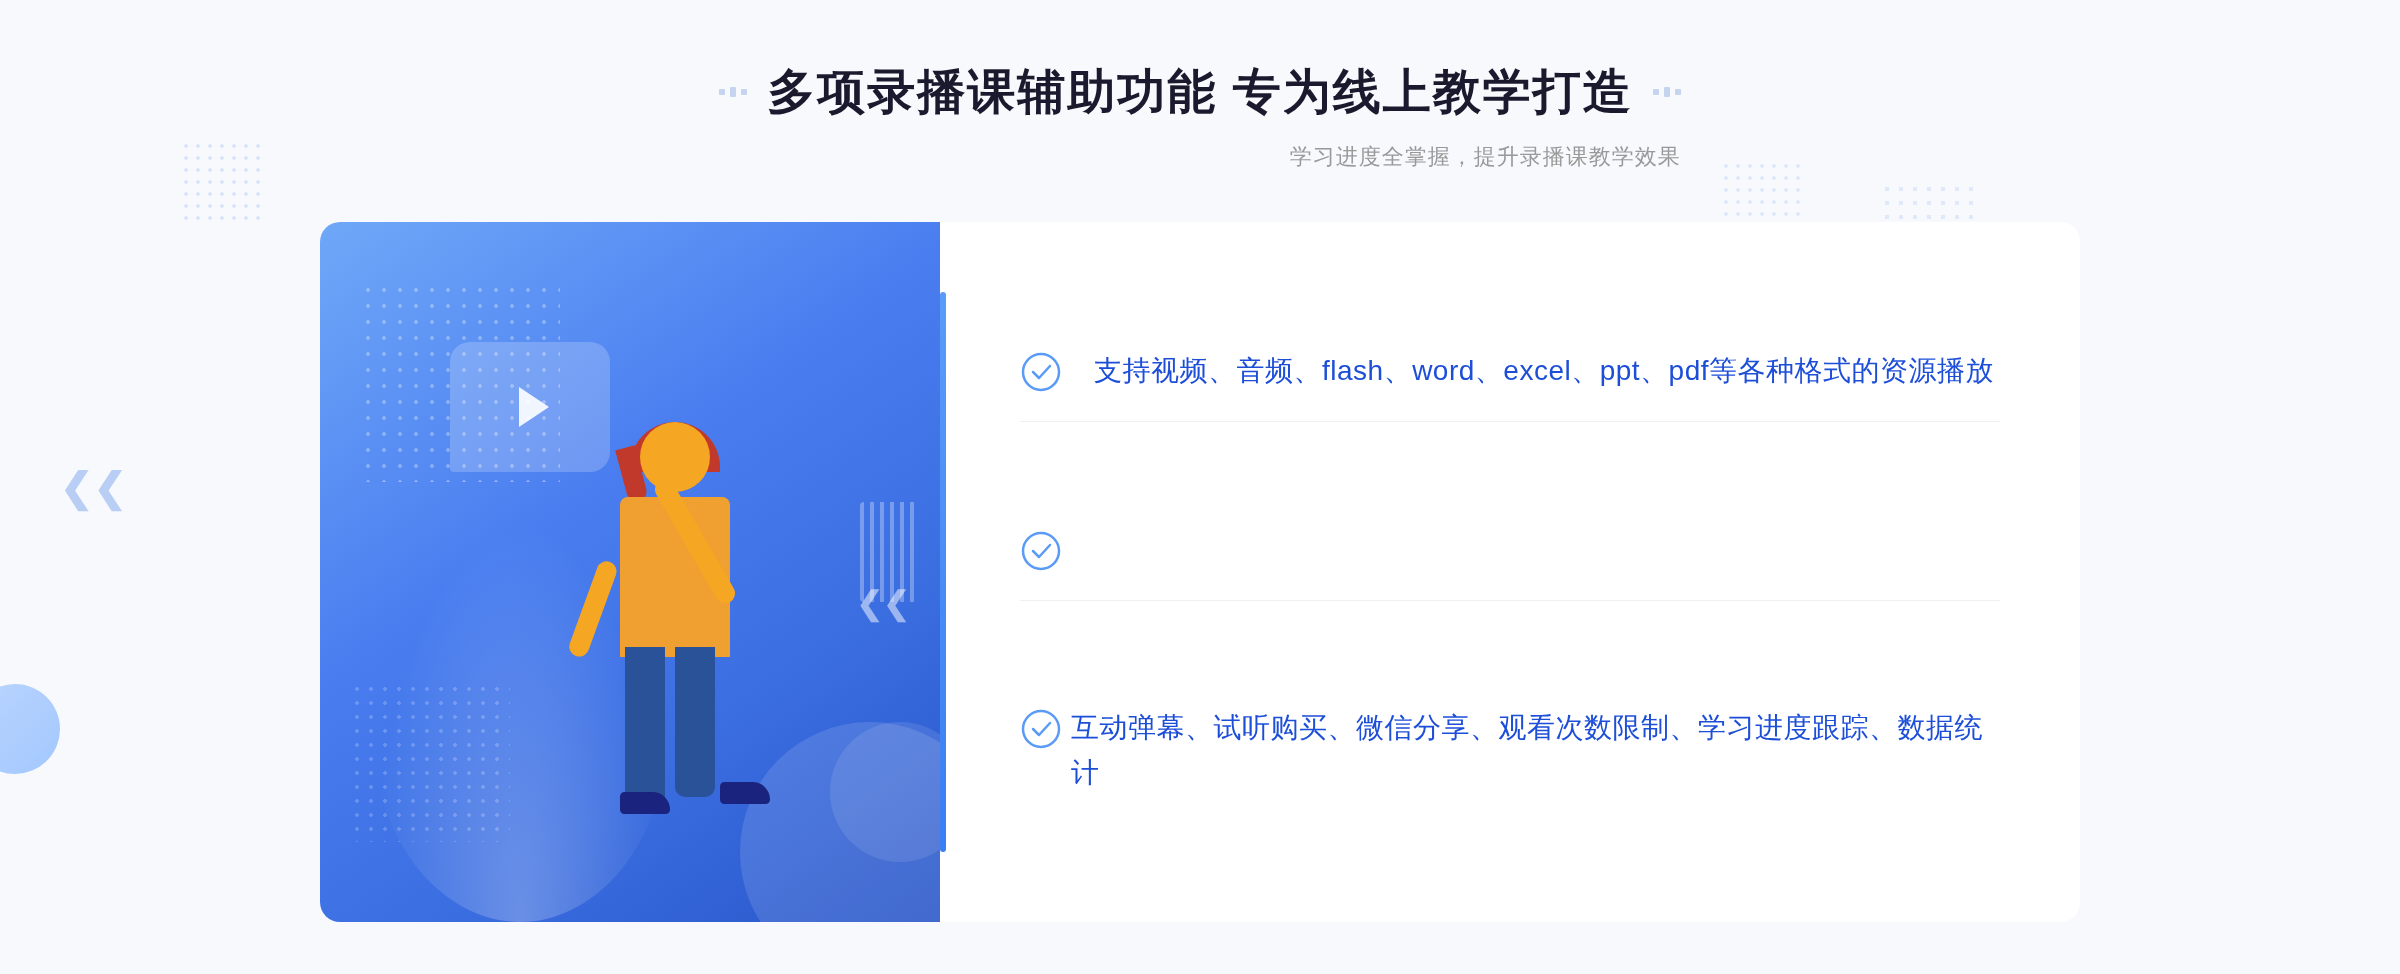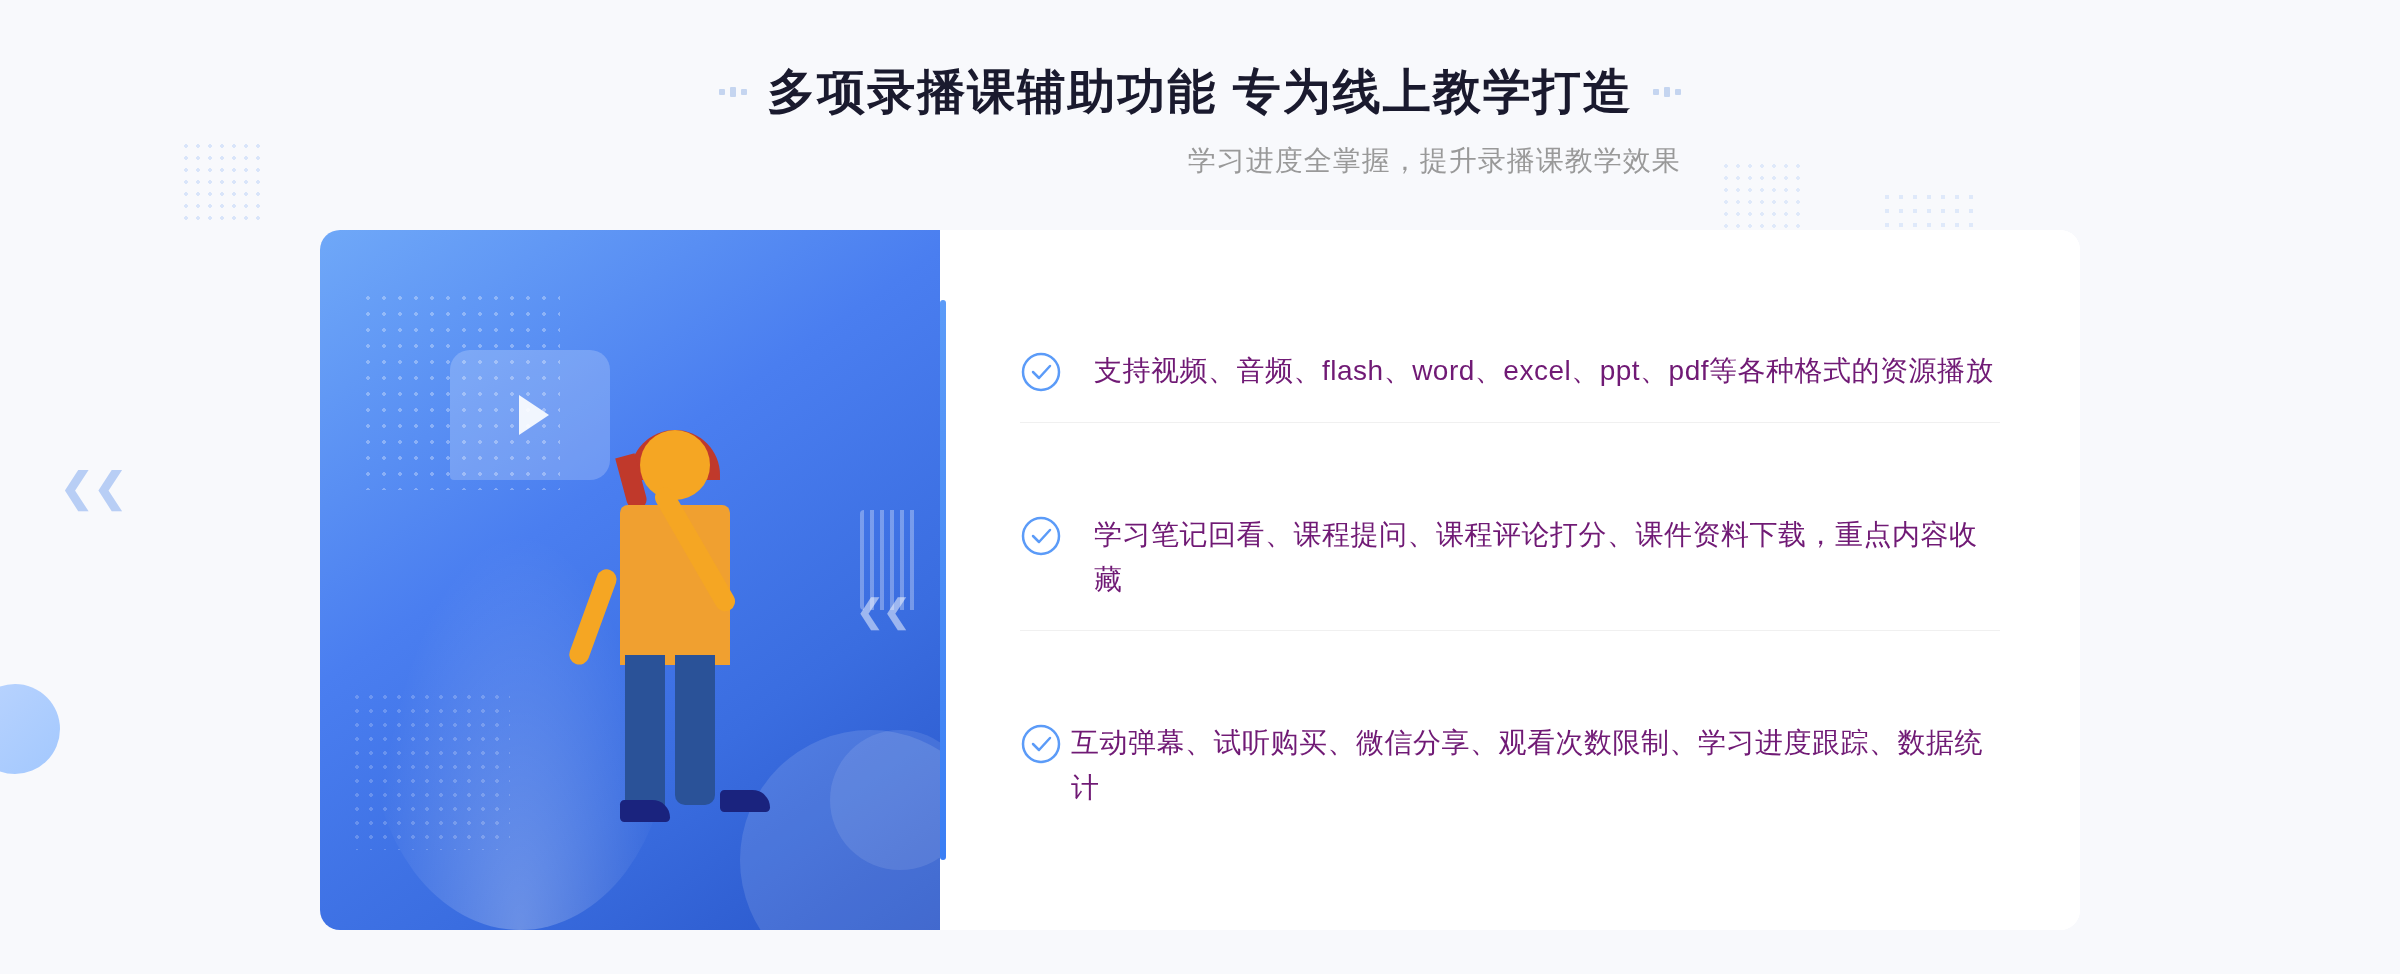--- a/index.html
+++ b/index.html
@@ -84,21 +84,21 @@
     }
 
     .page-title {
       font-size: 48px;
       font-weight: 600;
       color: #1a1a2e;
       letter-spacing: 2px;
     }
 
     .page-subtitle {
-      font-size: 28px;
+      font-size: 22px;
       color: #999;
       letter-spacing: 1px;
     }
 
     
     .main-card {
       width: 1760px;
       background: #ffffff;
       border-radius: 20px;
       display: flex;
@@ -267,21 +267,21 @@
       margin-top: 2px;
     }
 
     .check-icon svg {
       width: 42px;
       height: 42px;
     }
 
     .feature-text {
       font-size: 28px;
-      color: #701a75;
+      color: #1d4ed8;
       line-height: 1.6;
       letter-spacing: 0.5px;
     }
 
     
     .page-chevron-left {
       position: absolute;
       left: 60px;
       top: 50%;
       transform: translateY(-50%);
@@ -516,21 +516,20 @@
       </div>
 
 
       <div class="feature-item">
         <div class="check-icon">
           <svg viewBox="0 0 42 42" fill="none" xmlns="http://www.w3.org/2000/svg">
             <circle cx="21" cy="21" r="18" stroke="#5b9bf8" stroke-width="2.5" fill="none"></circle>
             <path d="M13 21 L19 27 L30 15" stroke="#5b9bf8" stroke-width="2.5" stroke-linecap="round" stroke-linejoin="round"></path>
           </svg>
         </div>
-        <span class="feature-text">学习笔记回看、课程提问、课程评论打分、课件资料下载，重点内容收藏</span>
       </div>
 
       <div class="feature-item">
         <div class="check-icon">
           <svg viewBox="0 0 42 42" fill="none" xmlns="http://www.w3.org/2000/svg">
             <circle cx="21" cy="21" r="18" stroke="#5b9bf8" stroke-width="2.5" fill="none"></circle>
             <path d="M13 21 L19 27 L30 15" stroke="#5b9bf8" stroke-width="2.5" stroke-linecap="round" stroke-linejoin="round"></path>
           </svg>
         </div>
         <span class="feature-text">互动弹幕、试听购买、微信分享、观看次数限制、学习进度跟踪、数据统计</span>

